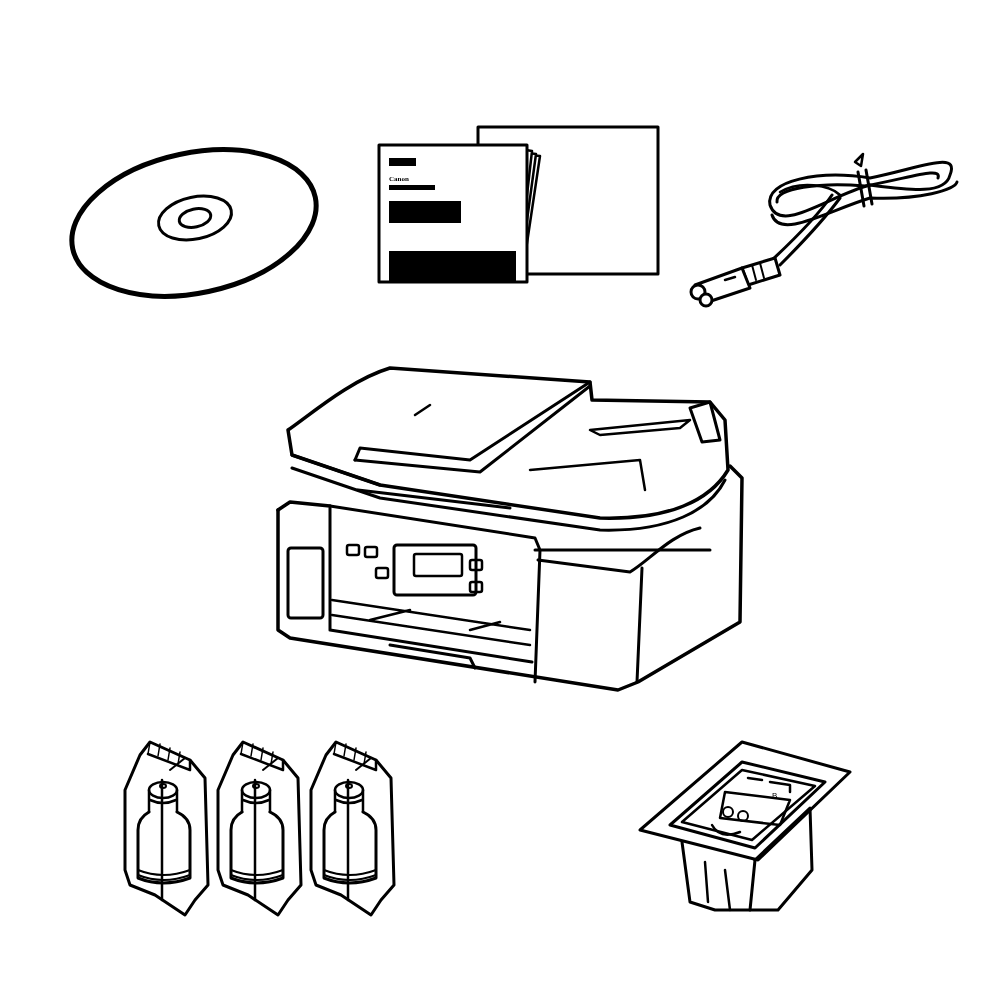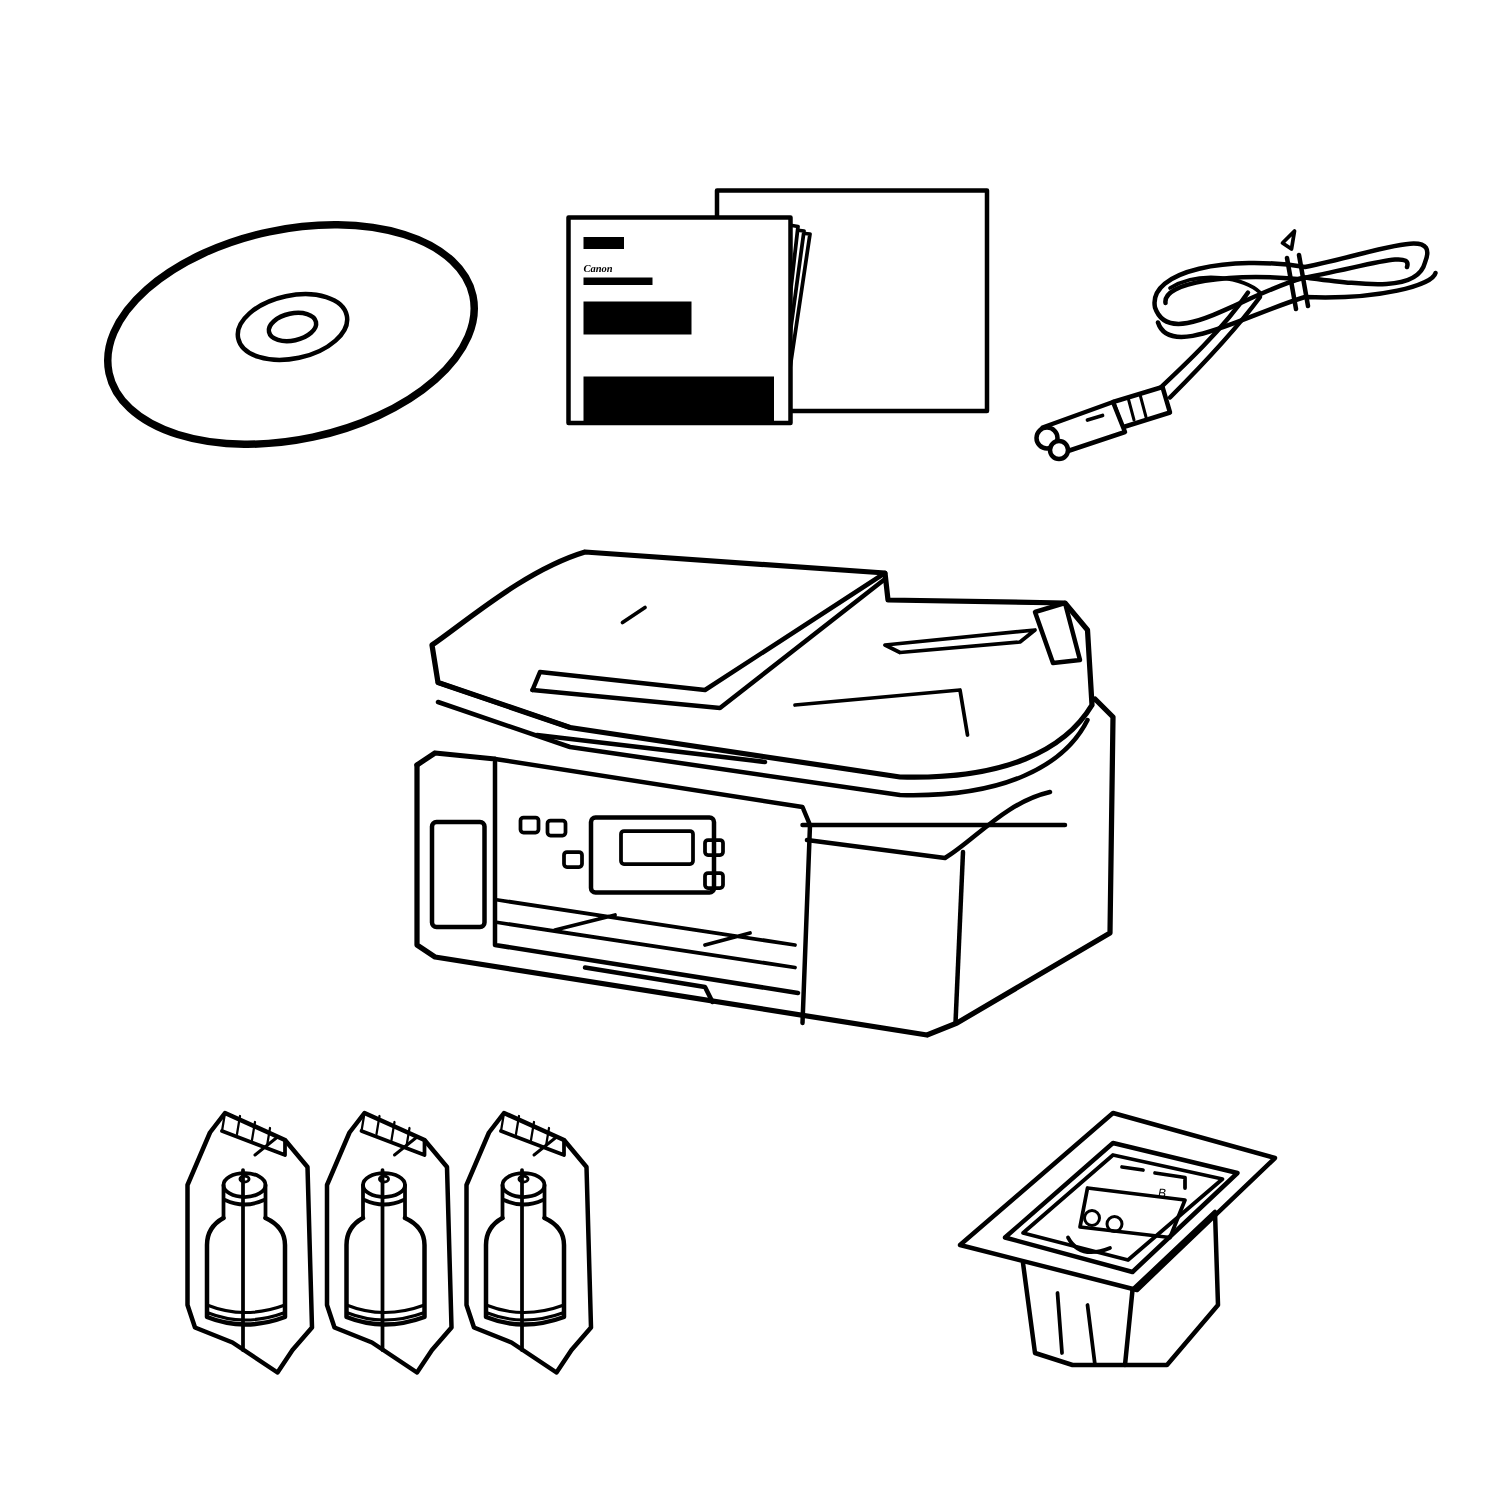--- a/index.html
+++ b/index.html
@@ -1,18 +1,18 @@
 <!DOCTYPE html>
 <html><head>
 <meta charset="utf-8">
 <style>
   html, body { margin: 0; padding: 0; background: #ffffff; }
   body { width: 1000px; height: 1000px; position: relative; overflow: hidden;
          font-family: "Liberation Sans", sans-serif; }
-  .item { position: absolute; font-style: italic; }
+  .item { position: absolute; }
   svg { display: block; overflow: visible; }
   .s { fill: none; stroke: #000; stroke-linecap: round; stroke-linejoin: round; }
   .w { fill: #fff; stroke: #000; stroke-linejoin: round; }
   .f { fill: #000; stroke: none; }
   .brand { font-family: "Liberation Serif", serif; font-weight: bold; font-size: 7px; fill: #000; }
 </style>
 </head>
 <body>
 
 <div class="item" style="left:60px;top:140px;width:270px;height:170px;">

